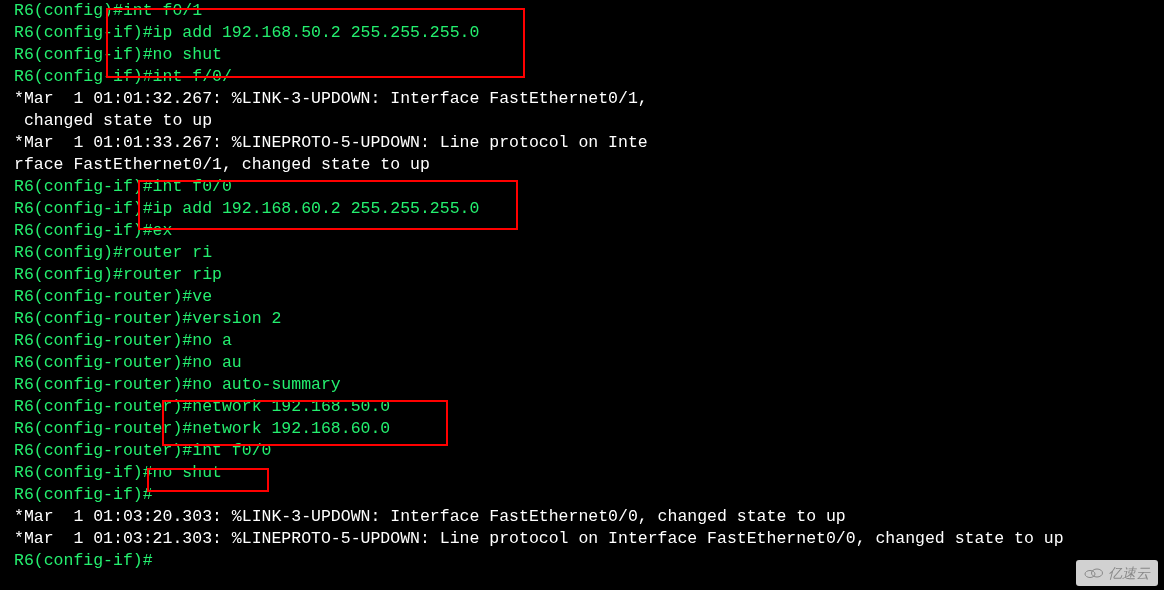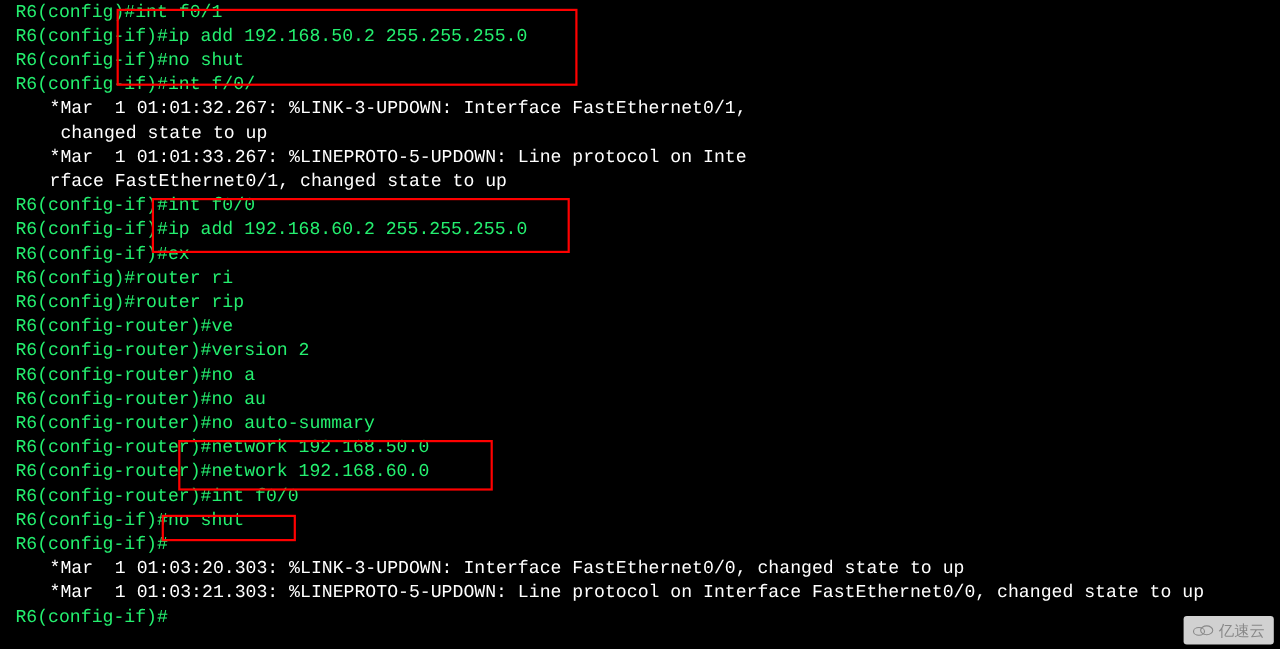--- a/index.html
+++ b/index.html
@@ -22,21 +22,20 @@
     box-sizing: border-box;
     color: #24ef6f;
     white-space: pre;
   }
   .line {
     display: block;
     height: 22px;
   }
   .white {
     color: #ffffff;
-    margin-left: 31px;
   }
   .green {
     color: #24ef6f;
   }
   
   .box {
     position: absolute;
     border: 2px solid #ff0000;
     box-sizing: border-box;
     pointer-events: none;
@@ -53,20 +52,21 @@
     bottom: 4px;
     background: rgba(255,255,255,0.82);
     color: #888;
     font-family: "Microsoft YaHei", Arial, sans-serif;
     font-size: 14px;
     padding: 2px 8px 2px 6px;
     border-radius: 3px;
     display: flex;
     align-items: center;
     gap: 4px;
+    font-style: italic;
   }
   .watermark svg {
     width: 22px;
     height: 14px;
     flex: 0 0 auto;
   }
 </style>
 </head>
 <body>
 

